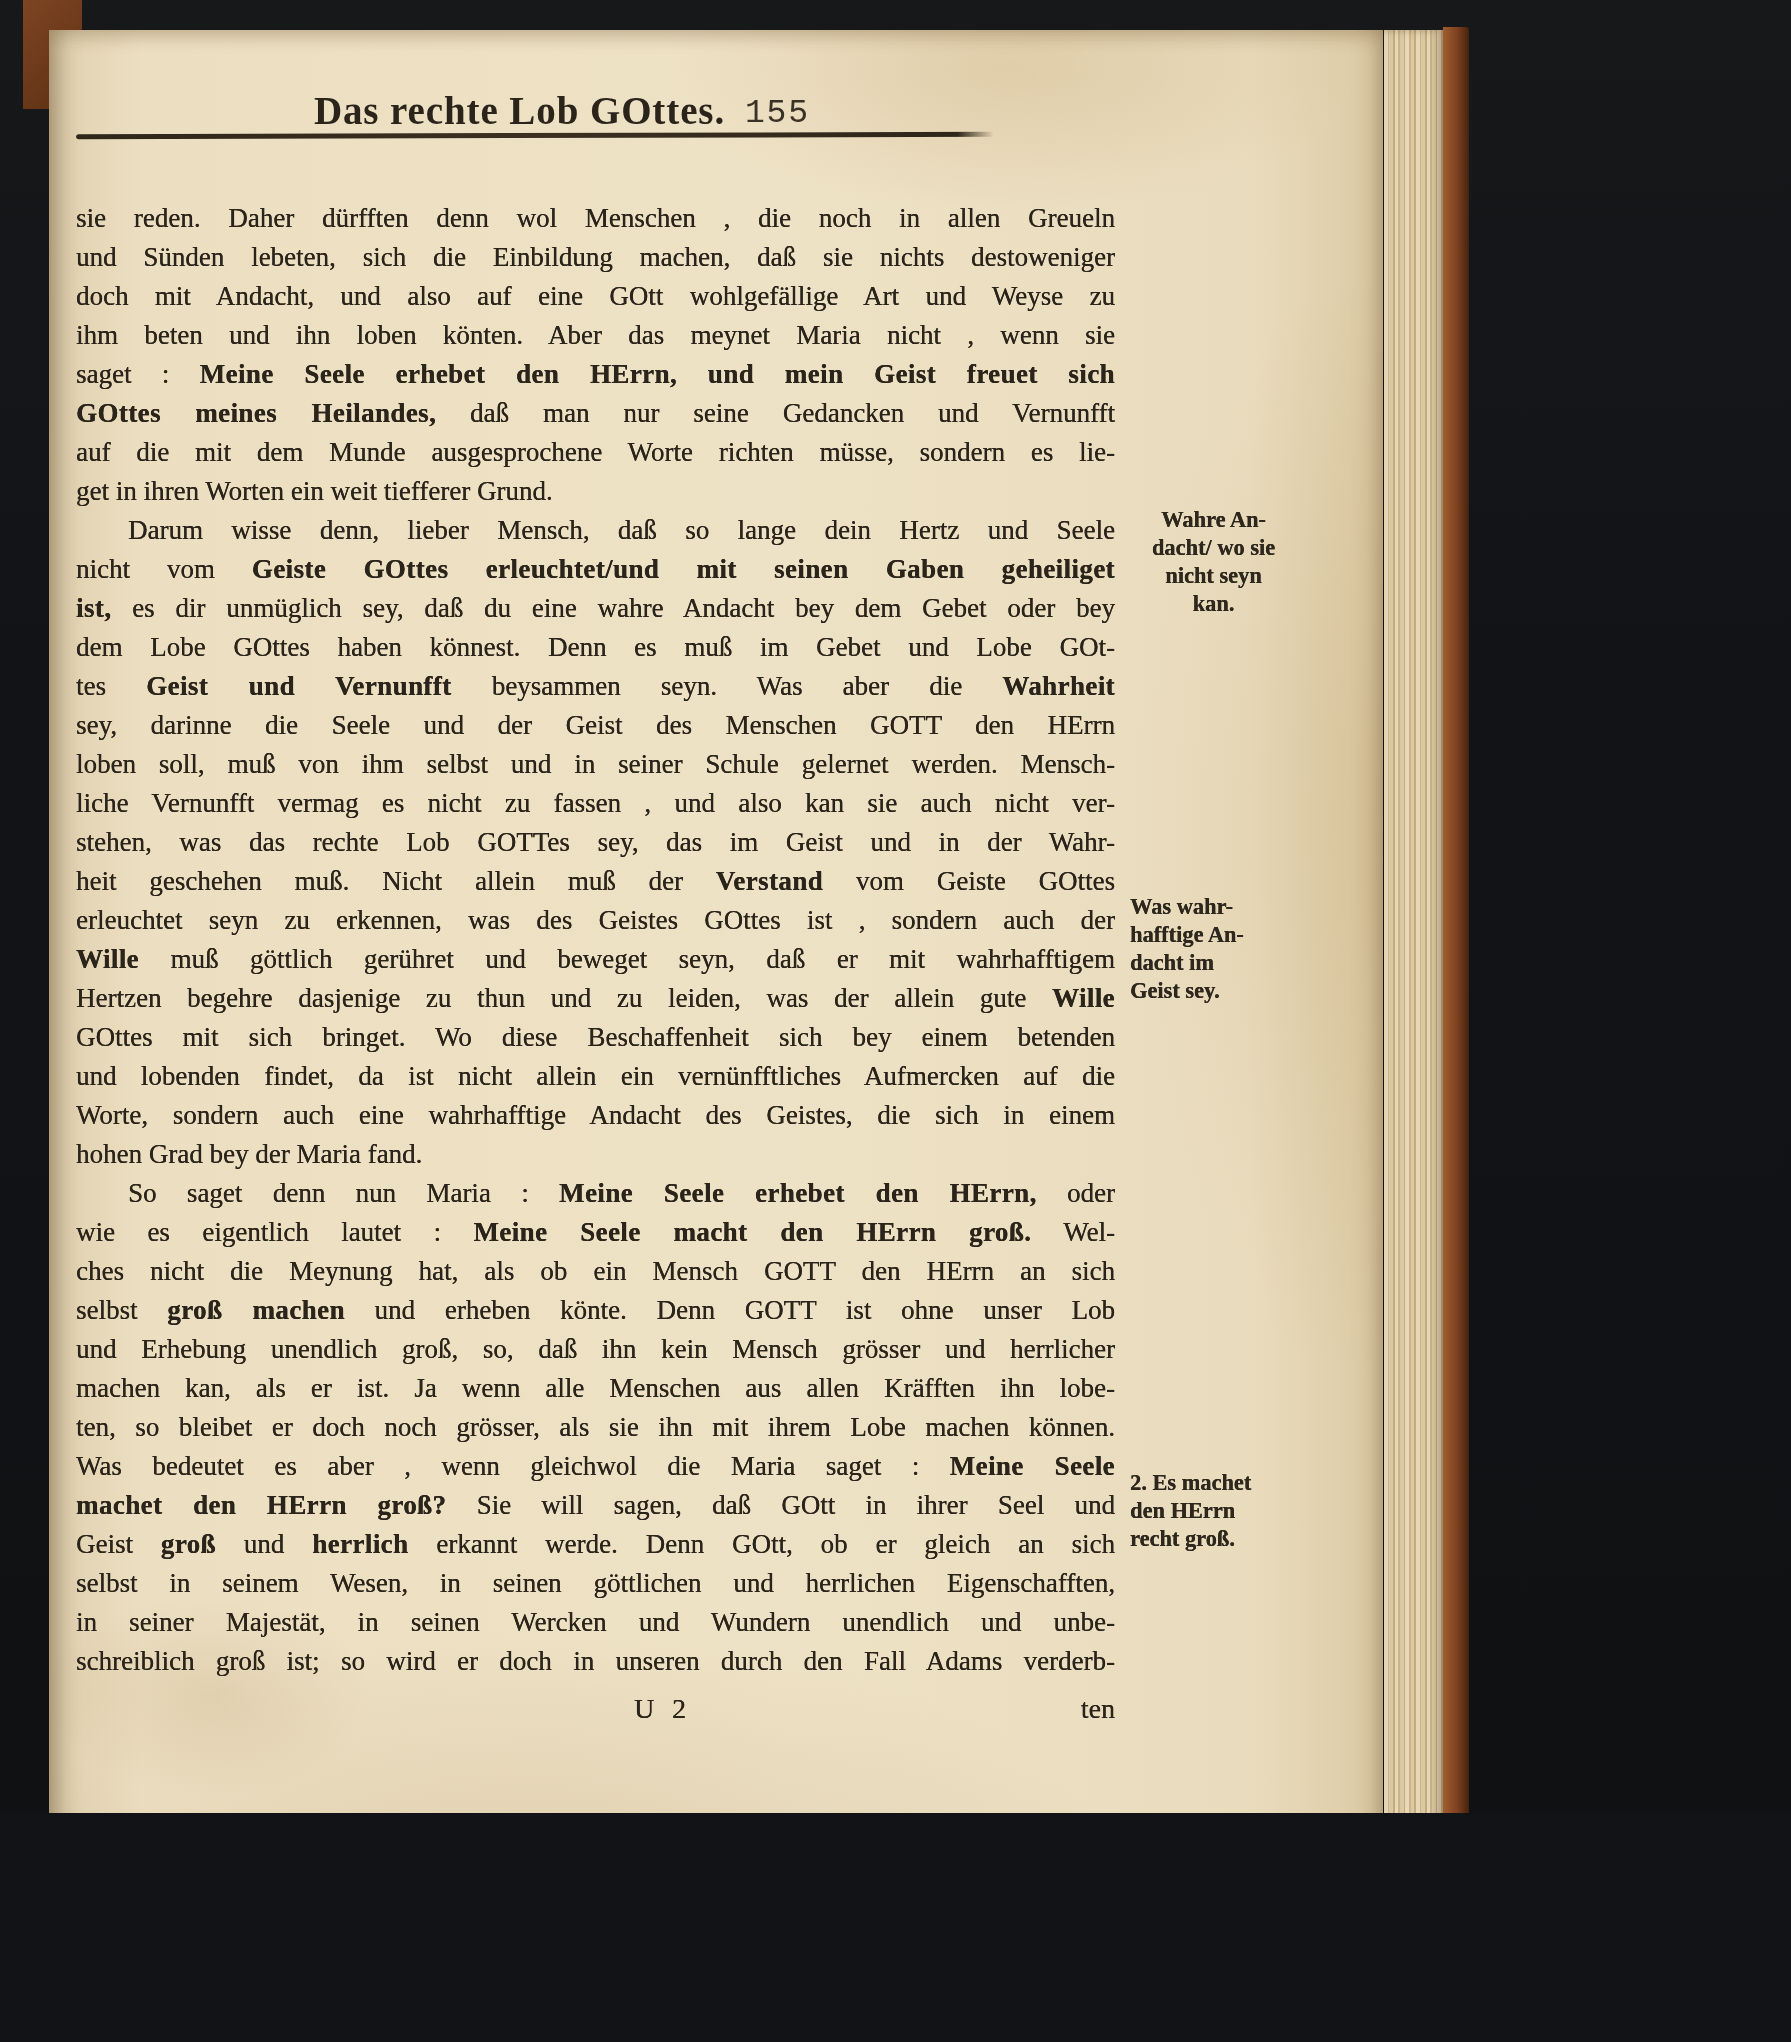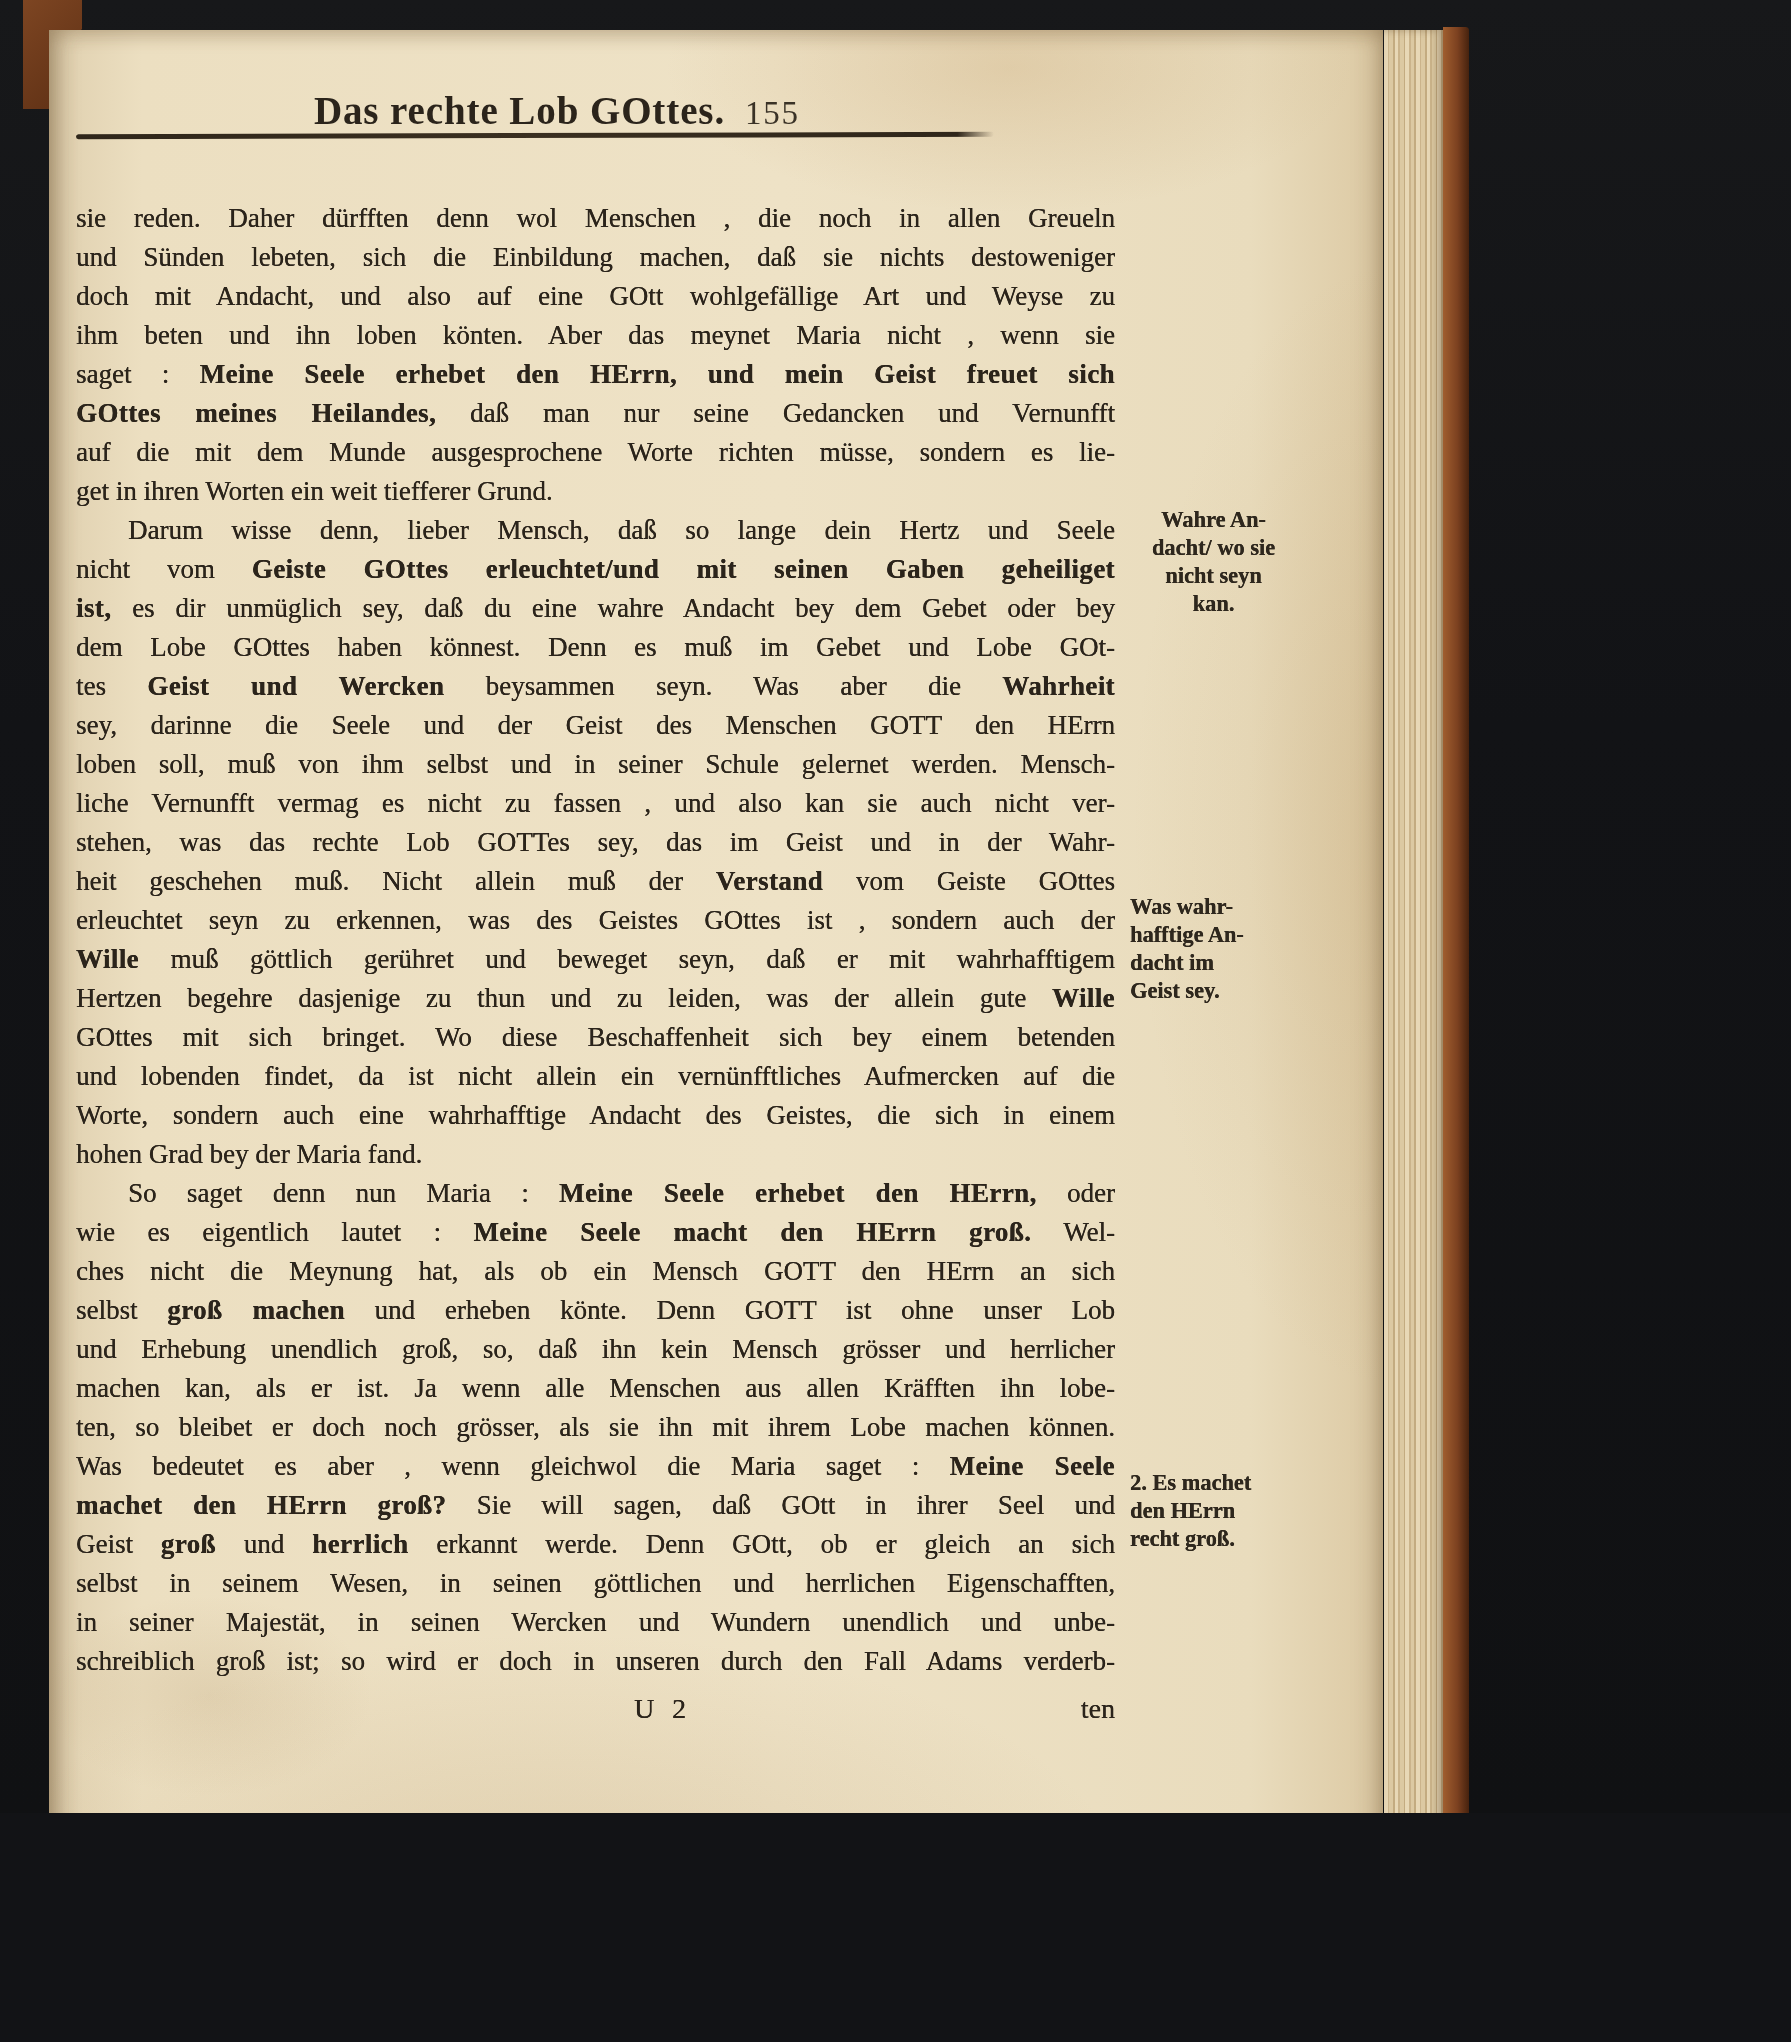--- a/index.html
+++ b/index.html
@@ -22,21 +22,21 @@
   .page-edges{position:absolute;left:1384px;top:30px;width:59px;height:1893px;z-index:2;
       background:repeating-linear-gradient(90deg,#e8d8b6 0 3.6px,#cbb48b 3.6px 5.4px,#dcc9a2 5.4px 9px,#c3ab80 9px 10.7px);
       box-shadow:inset -5.4px 0 9px rgba(70,45,20,.35);}
   .binding{position:absolute;left:1443px;top:27px;width:26px;height:1900px;z-index:2;
       background:linear-gradient(90deg,#a05e2f 0%,#7c4120 55%,#46220e 100%);
       border-radius:0 3.6px 3.6px 0;}
   
   .header-title{position:absolute;left:76px;top:88px;width:887px;z-index:3;text-align:center;
       font-size:39px;font-weight:bold;color:#2b241b;letter-spacing:0.9px;}
   .page-number{position:absolute;left:745px;top:95px;z-index:3;font-size:33px;color:#3a32266;
-      color:#3a3226;letter-spacing:1.8px;}
+      color:#3a3226;letter-spacing:1.8px;font-family:Liberation Mono, monospace;}
   .rule{position:absolute;left:76px;top:133px;width:918px;height:4.5px;z-index:3;
       background:linear-gradient(90deg,#2f261a 0%,#3a2f20 50%,#2f261a 96%,transparent);
       border-radius:2.7px;transform:rotate(-0.15deg);}
   .text-block{position:absolute;left:76px;top:199px;width:1039px;z-index:3;color:#2b241b;}
   .line{height:39px;line-height:39px;font-size:27px;text-align:justify;text-align-last:justify;
       white-space:nowrap;text-shadow:0.2px 0 0 currentColor;}
   .line.end{text-align-last:left;}
   .line.indent{padding-left:52px;}
   .line .b{font-weight:bold;letter-spacing:0.4px;}
   .margin-notes{position:absolute;left:1130px;top:0;width:167px;z-index:3;}
@@ -81,21 +81,21 @@
       <div class="line"><span>doch mit Andacht, und also auf eine GOtt wohlgefällige Art und Weyse zu</span></div>
       <div class="line"><span>ihm beten und ihn loben könten.  Aber das meynet Maria nicht , wenn sie</span></div>
       <div class="line"><span>saget : </span><span class="b">Meine Seele erhebet den HErrn, und mein Geist freuet sich</span></div>
       <div class="line"><span class="b">GOttes meines Heilandes,</span><span> daß man nur seine Gedancken und Vernunfft</span></div>
       <div class="line"><span>auf die mit dem Munde ausgesprochene Worte richten müsse, sondern es lie-</span></div>
       <div class="line end"><span>get in ihren Worten ein weit tiefferer Grund.</span></div>
       <div class="line indent"><span>Darum wisse denn, lieber Mensch, daß so lange dein  Hertz  und Seele</span></div>
       <div class="line"><span>nicht vom </span><span class="b">Geiste GOttes erleuchtet/und mit seinen Gaben geheiliget</span></div>
       <div class="line"><span class="b">ist,</span><span> es dir unmüglich sey, daß du eine wahre Andacht bey dem Gebet oder bey</span></div>
       <div class="line"><span>dem Lobe GOttes haben könnest.  Denn es muß im Gebet und Lobe GOt-</span></div>
-      <div class="line"><span>tes </span><span class="b">Geist und Wercken</span><span> beysammen seyn.  Was aber die </span><span class="b">Wahrheit</span></div>
+      <div class="line"><span>tes </span><span class="b">Geist und Vernunfft</span><span> beysammen seyn.  Was aber die </span><span class="b">Wahrheit</span></div>
       <div class="line"><span>sey, darinne die Seele und der Geist des Menschen GOTT den HErrn</span></div>
       <div class="line"><span>loben soll, muß von ihm selbst und in seiner Schule gelernet werden. Mensch-</span></div>
       <div class="line"><span>liche Vernunfft vermag es nicht zu fassen , und also kan sie auch nicht ver-</span></div>
       <div class="line"><span>stehen, was das rechte Lob GOTTes sey, das im Geist und in der Wahr-</span></div>
       <div class="line"><span>heit geschehen muß.  Nicht allein muß der </span><span class="b">Verstand</span><span> vom Geiste GOttes</span></div>
       <div class="line"><span>erleuchtet seyn zu erkennen, was des Geistes GOttes ist , sondern auch der</span></div>
       <div class="line"><span class="b">Wille</span><span> muß göttlich gerühret und beweget seyn, daß er mit wahrhafftigem</span></div>
       <div class="line"><span>Hertzen begehre dasjenige zu thun und zu leiden, was der allein gute </span><span class="b">Wille</span></div>
       <div class="line"><span>GOttes mit sich bringet.  Wo diese Beschaffenheit sich bey einem betenden</span></div>
       <div class="line"><span>und lobenden findet, da ist nicht allein ein vernünfftliches Aufmercken auf die</span></div>

